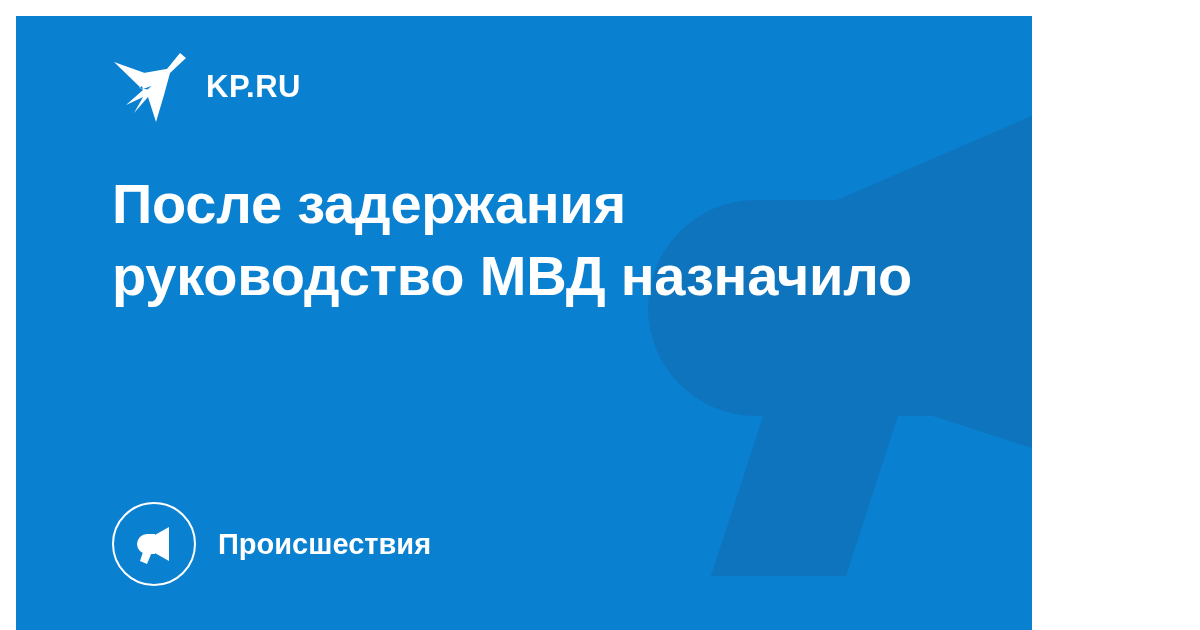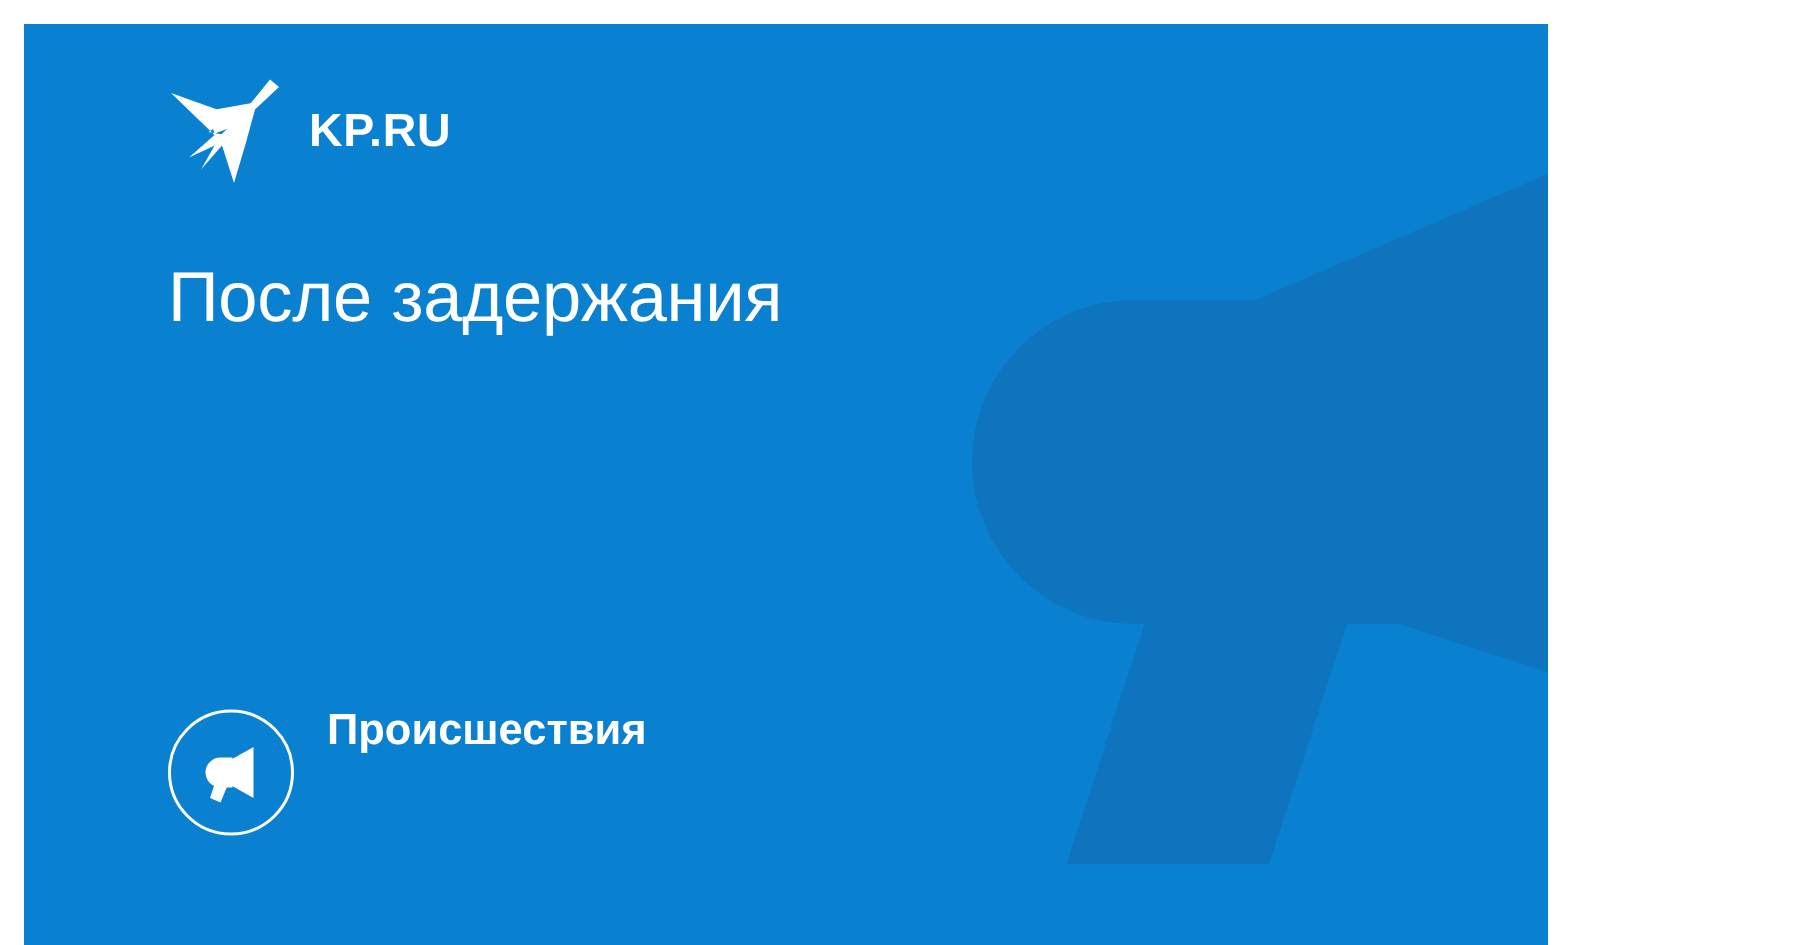--- a/index.html
+++ b/index.html
@@ -60,37 +60,37 @@
   }
 
   
   .headline {
     position: absolute;
     left: 96px;
     top: 152px;
     width: 900px;
     margin: 0;
     color: #ffffff;
-    font-size: 47px;
-    font-weight: normal;
+    font-size: 56px;
+    font-weight: bold;
     line-height: 1.29;
     letter-spacing: -0.2px;
   }
   .headline .line {
     display: block;
     white-space: nowrap;
   }
 
   
   .category {
     position: absolute;
     left: 96px;
-    top: 457px;
+    top: 485px;
     display: flex;
-    align-items: flex-start;
+    align-items: center;
     gap: 22px;
     height: 86px;
   }
   .category-icon {
     position: relative;
     width: 84px;
     height: 84px;
     border-radius: 50%;
     border: 2px solid #ffffff;
     box-sizing: border-box;
@@ -133,20 +133,21 @@
 
       <path d="M 68 3 L 74 8 L 58 23 L 52 45 L 44 72 L 36 47 L 22 63 L 35 40 L 46 30 Z" fill="#ffffff"></path>
 
       <path d="M 26 24 L 60 18 L 45 34 L 31 39 Z" fill="#ffffff"></path>
     </svg>
     <span class="brand-name">KP.RU</span>
   </div>
 
   <h1 class="headline">
     <span class="line">После задержания</span>
+    <span class="line">руководство МВД назначило</span>
   </h1>
 
   <div class="category">
     <span class="category-icon">
       <svg width="46" height="46" viewBox="0 0 46 46" aria-hidden="true">
 
         <path d="M 38 6 L 38 40 L 22 31 L 22 15 Z" fill="#ffffff"></path>
 
         <path d="M 16 13 L 24 13 L 24 33 L 16 33 A 10 10 0 0 1 16 13 Z" fill="#ffffff"></path>
 

